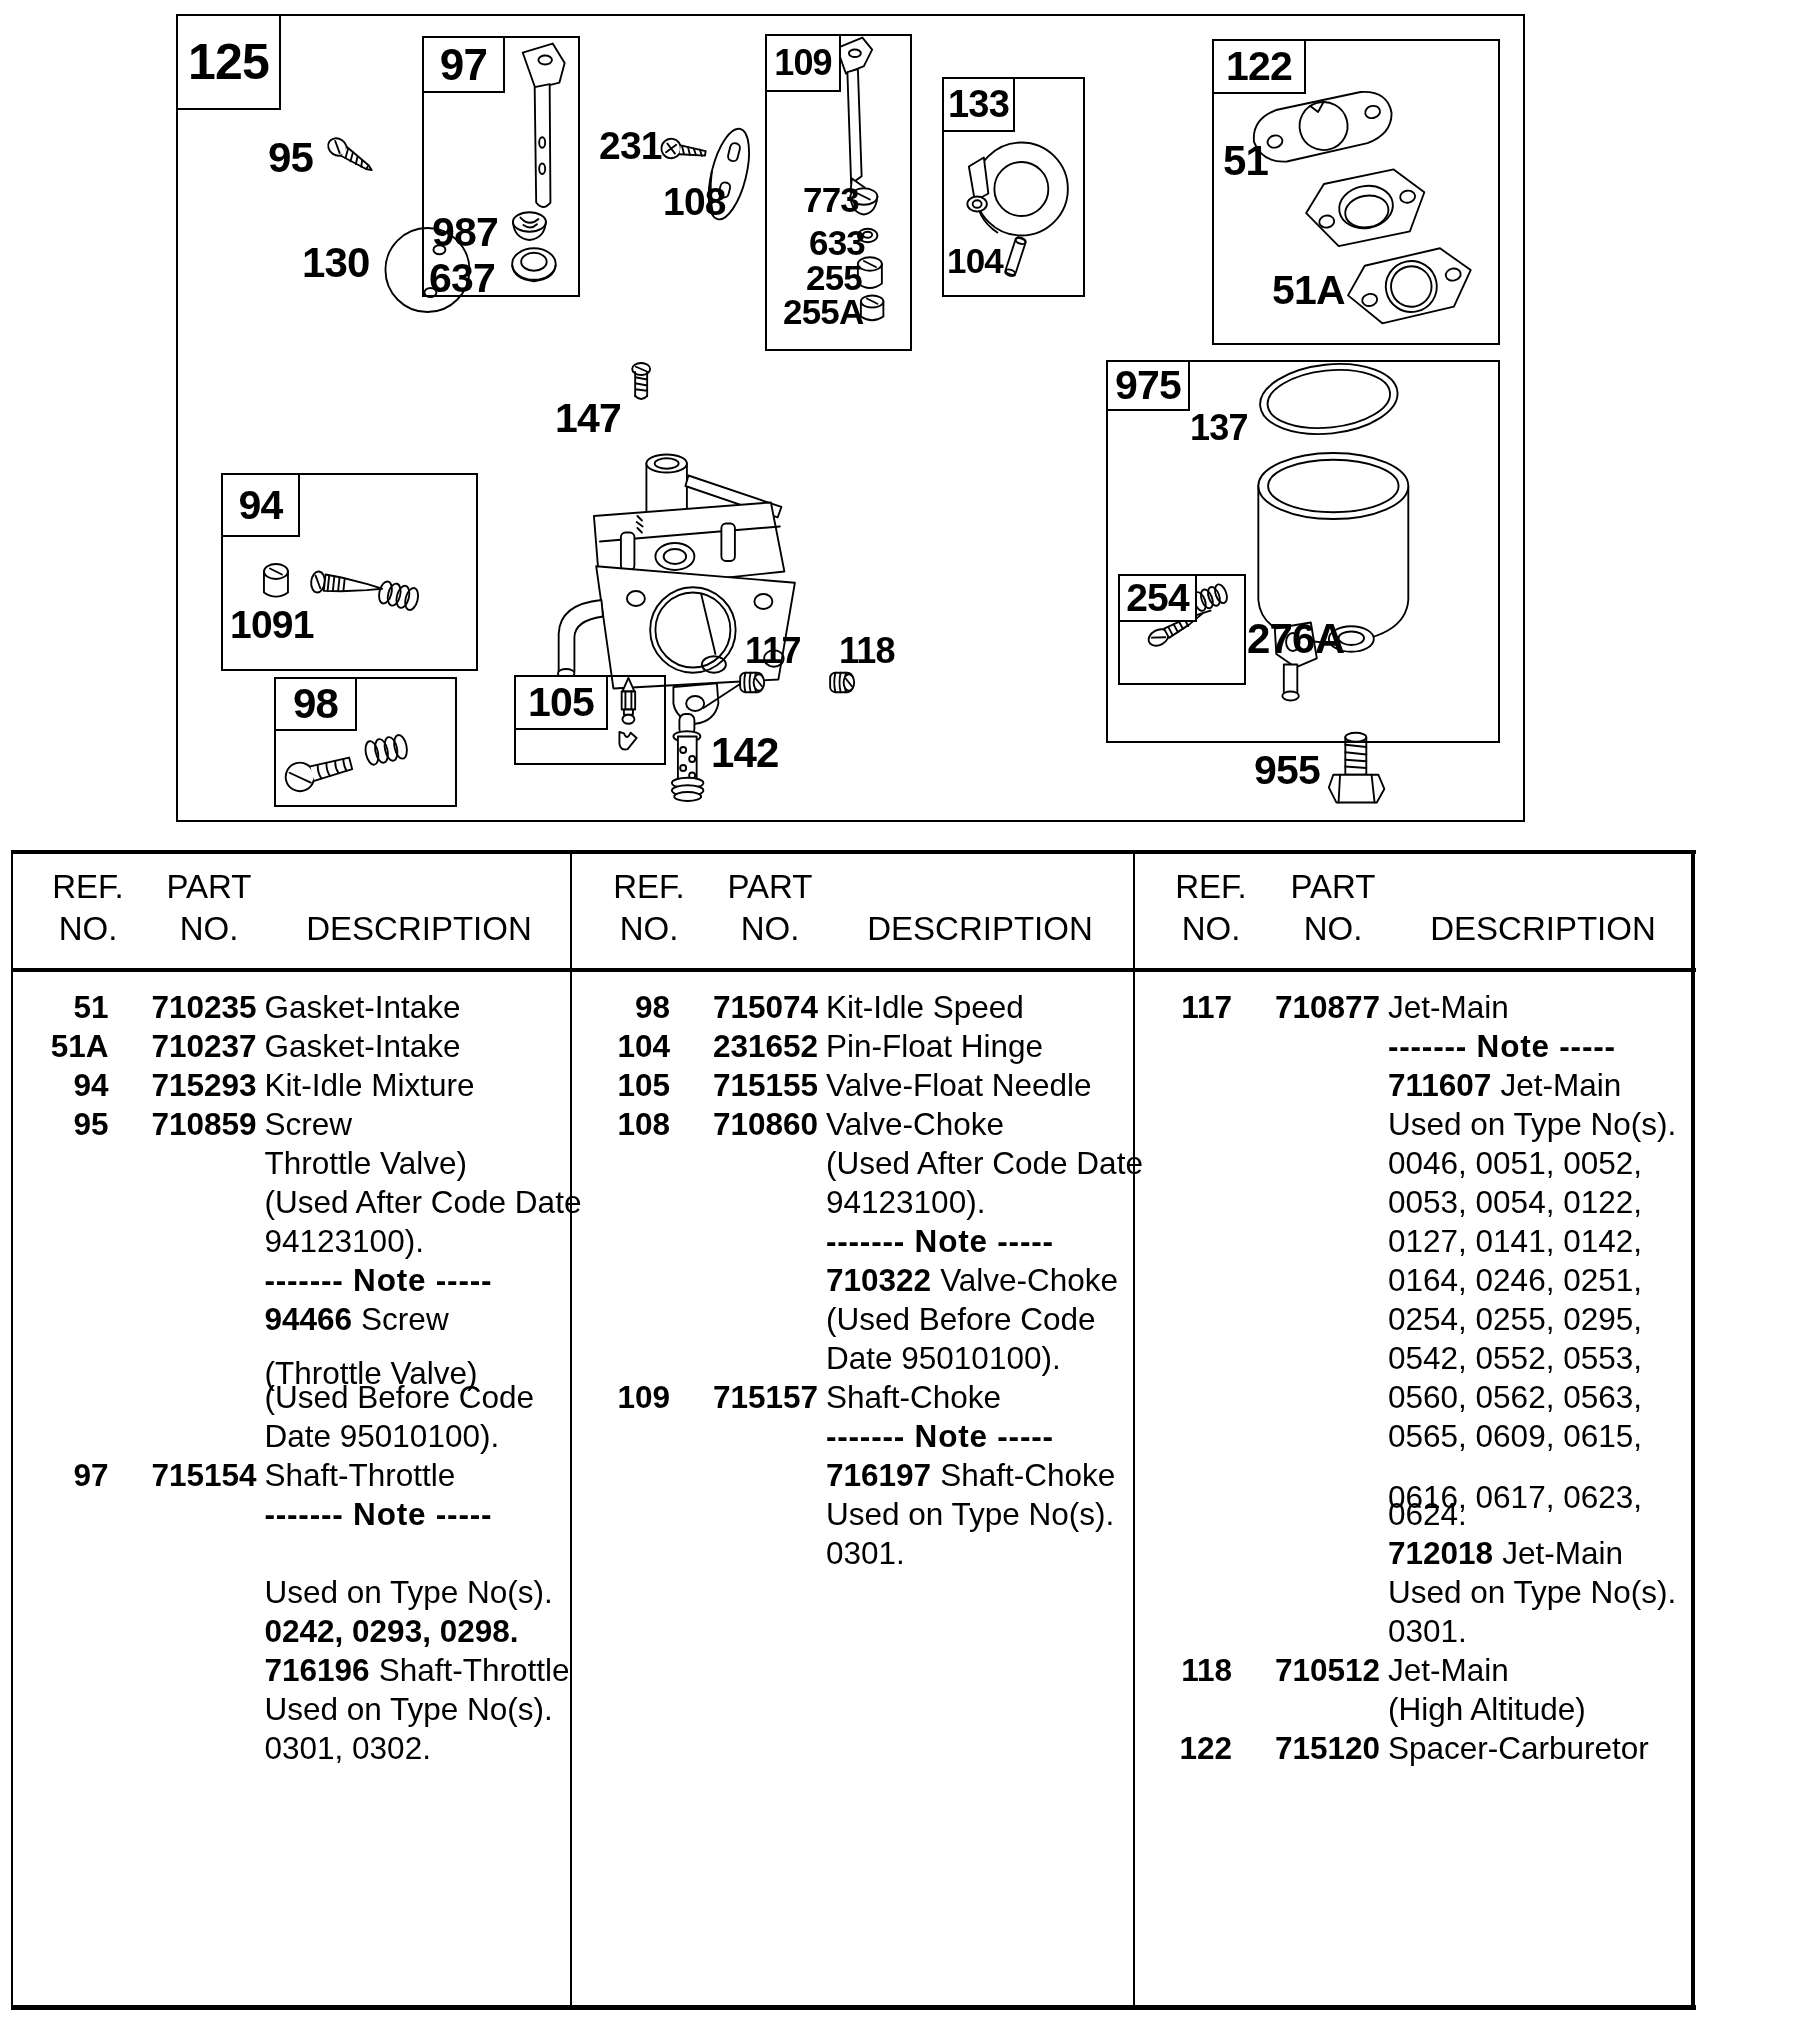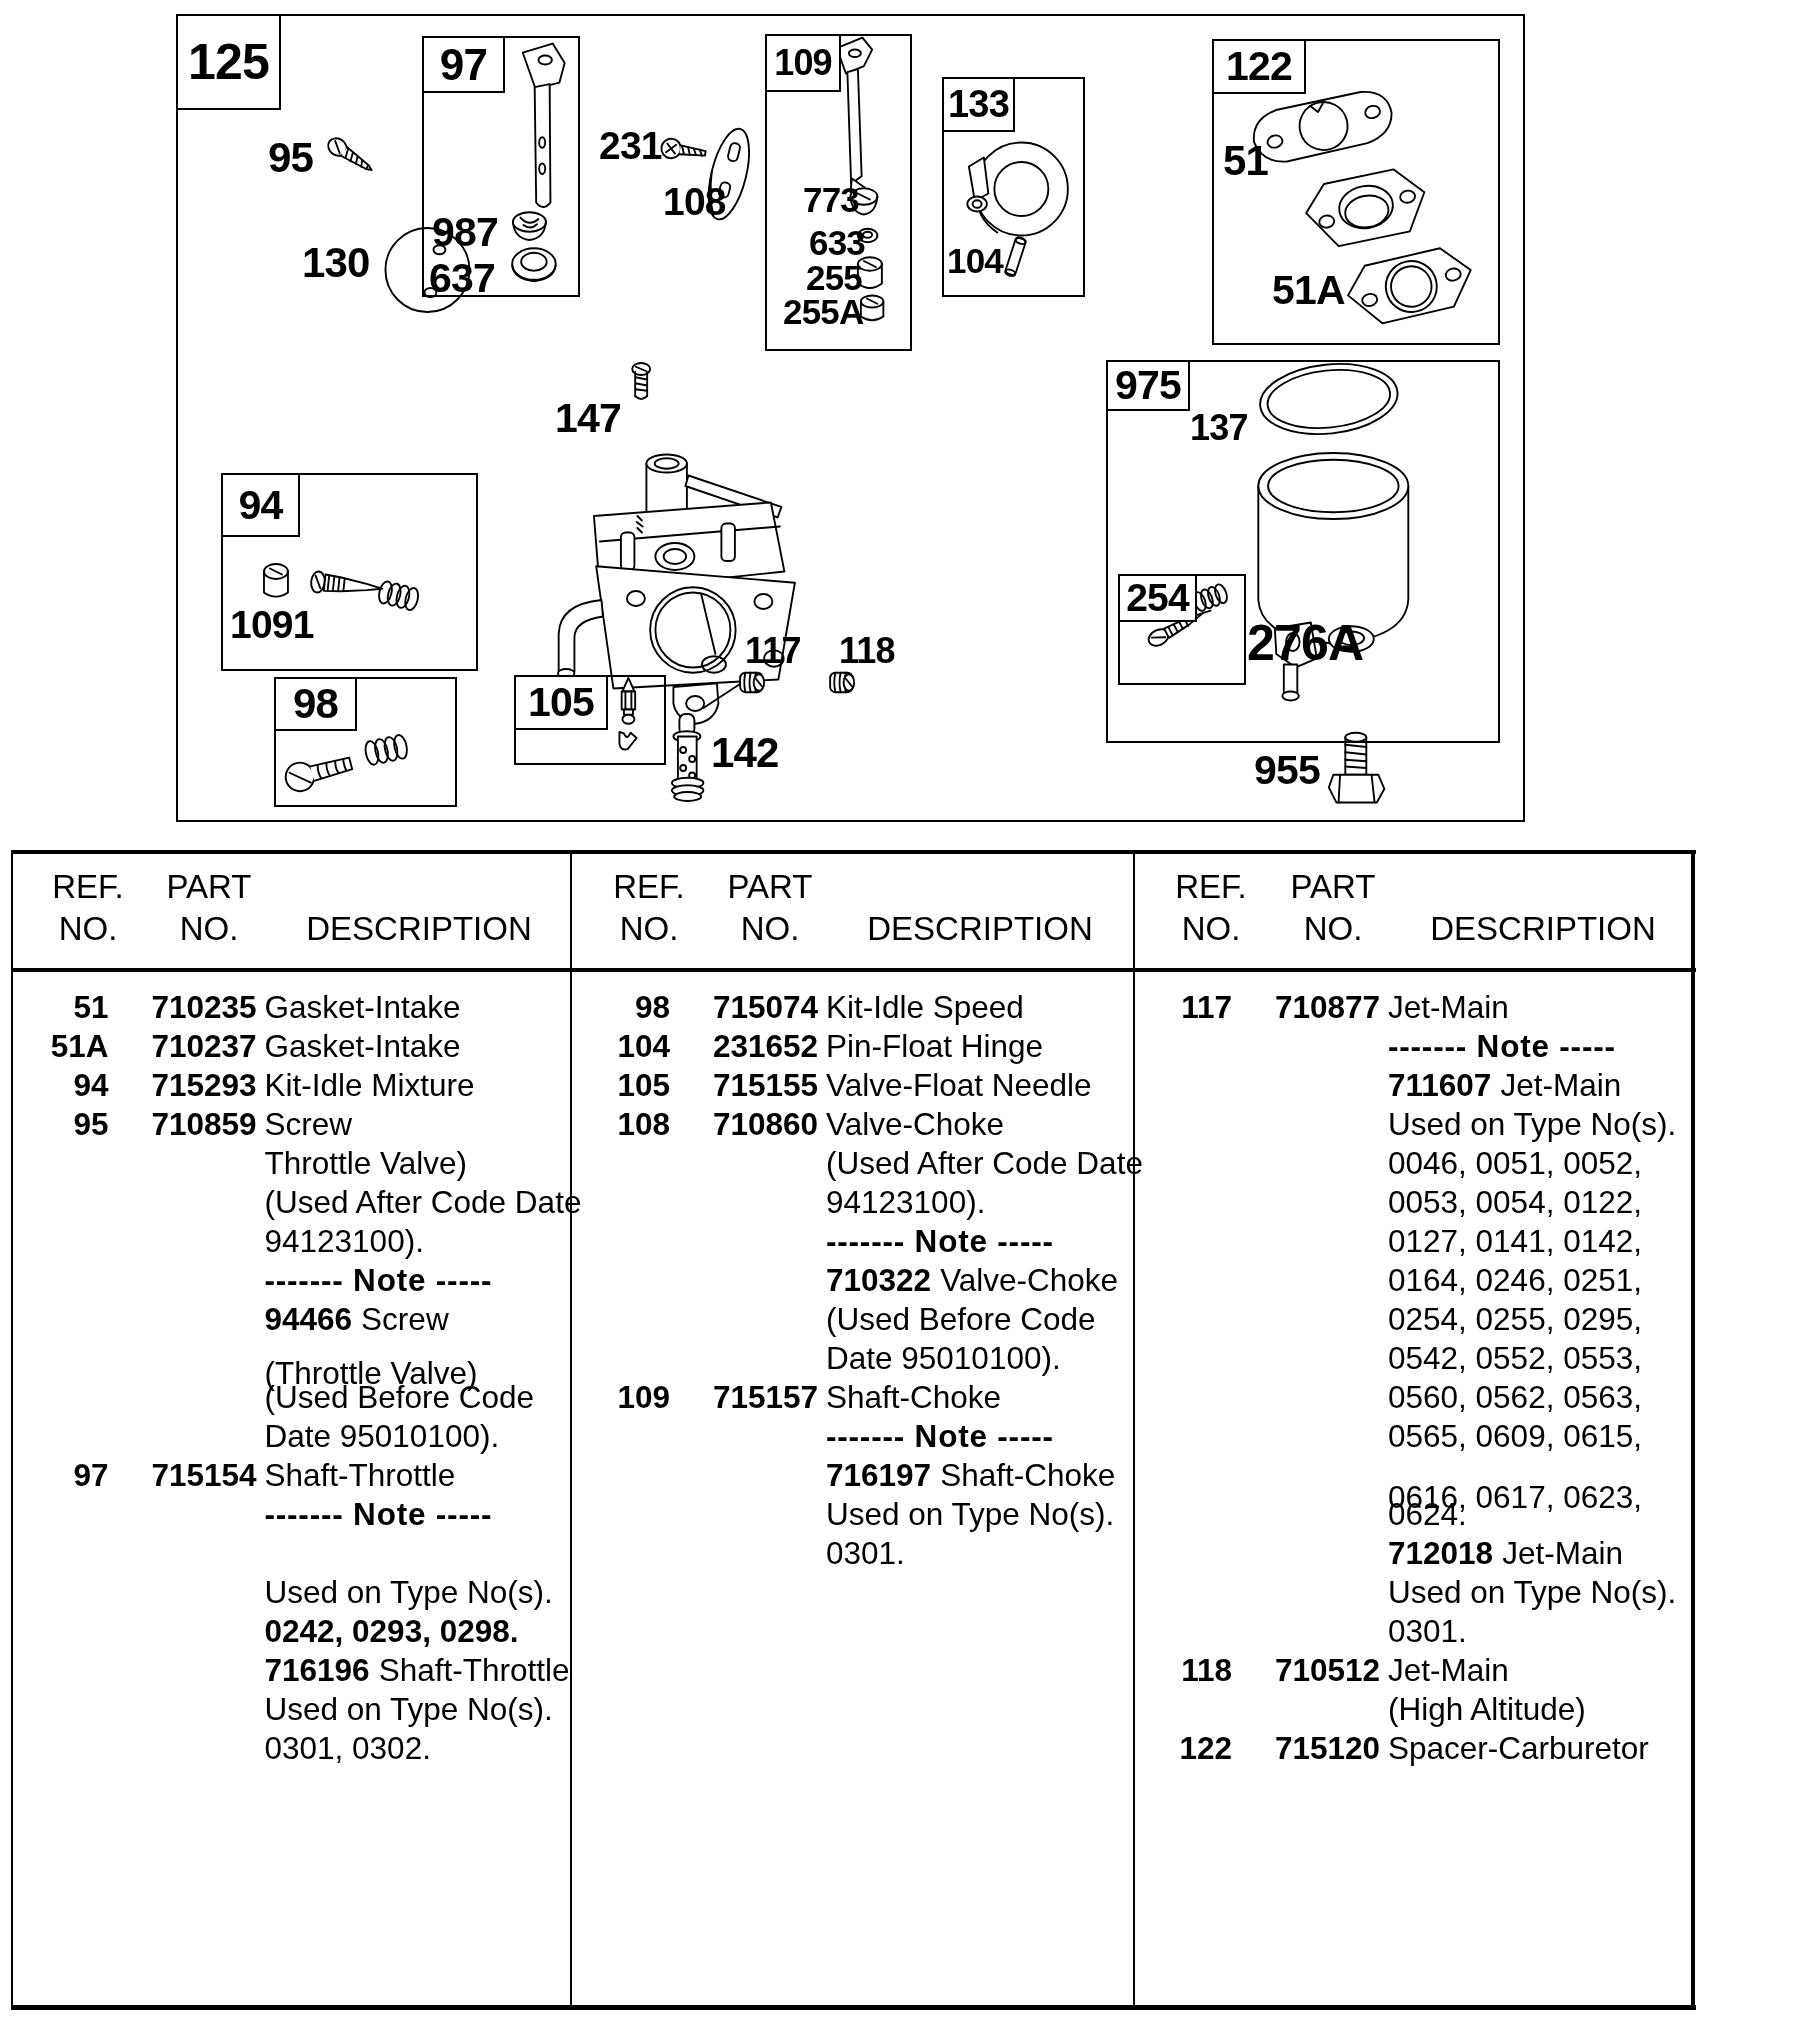--- a/index.html
+++ b/index.html
@@ -323,21 +323,21 @@
     <div class="plabel" style="left: 783px; top: 294px; font-size: 35px;">255A</div>
     <div class="plabel" style="left: 947px; top: 243px; font-size: 35px;">104</div>
     <div class="plabel" style="left: 1223px; top: 140px; font-size: 42px;">51</div>
     <div class="plabel" style="left: 1272px; top: 270px; font-size: 41px;">51A</div>
     <div class="plabel" style="left: 555px; top: 398px; font-size: 41px;">147</div>
     <div class="plabel" style="left: 230px; top: 605px; font-size: 39px;">1091</div>
     <div class="plabel" style="left: 745px; top: 633px; font-size: 36px;">117</div>
     <div class="plabel" style="left: 839px; top: 633px; font-size: 36px;">118</div>
     <div class="plabel" style="left: 711px; top: 732px; font-size: 42px;">142</div>
     <div class="plabel" style="left: 1190px; top: 410px; font-size: 36px;">137</div>
-    <div class="plabel" style="left: 1247px; top: 618px; font-size: 50px;">276A</div>
+    <div class="plabel" style="left: 1247px; top: 618px; font-size: 42px;">276A</div>
     <div class="plabel" style="left: 1254px; top: 750px; font-size: 41px;">955</div>
   </div>
 
 <div id="table">
     <div class="hline" style="left: 10.5px; top: 850px; width: 1685px; height: 3.8px;"></div>
     <div class="hline" style="left: 10.5px; top: 968px; width: 1685px; height: 3.8px;"></div>
     <div class="hline" style="left: 10.5px; top: 2005px; width: 1685px; height: 4.5px;"></div>
     <div class="vline" style="left: 10.5px; top: 850px; width: 2.3px; height: 1160px;"></div>
     <div class="vline" style="left: 570px; top: 850px; width: 2.3px; height: 1160px;"></div>
     <div class="vline" style="left: 1133px; top: 850px; width: 2.3px; height: 1160px;"></div>

